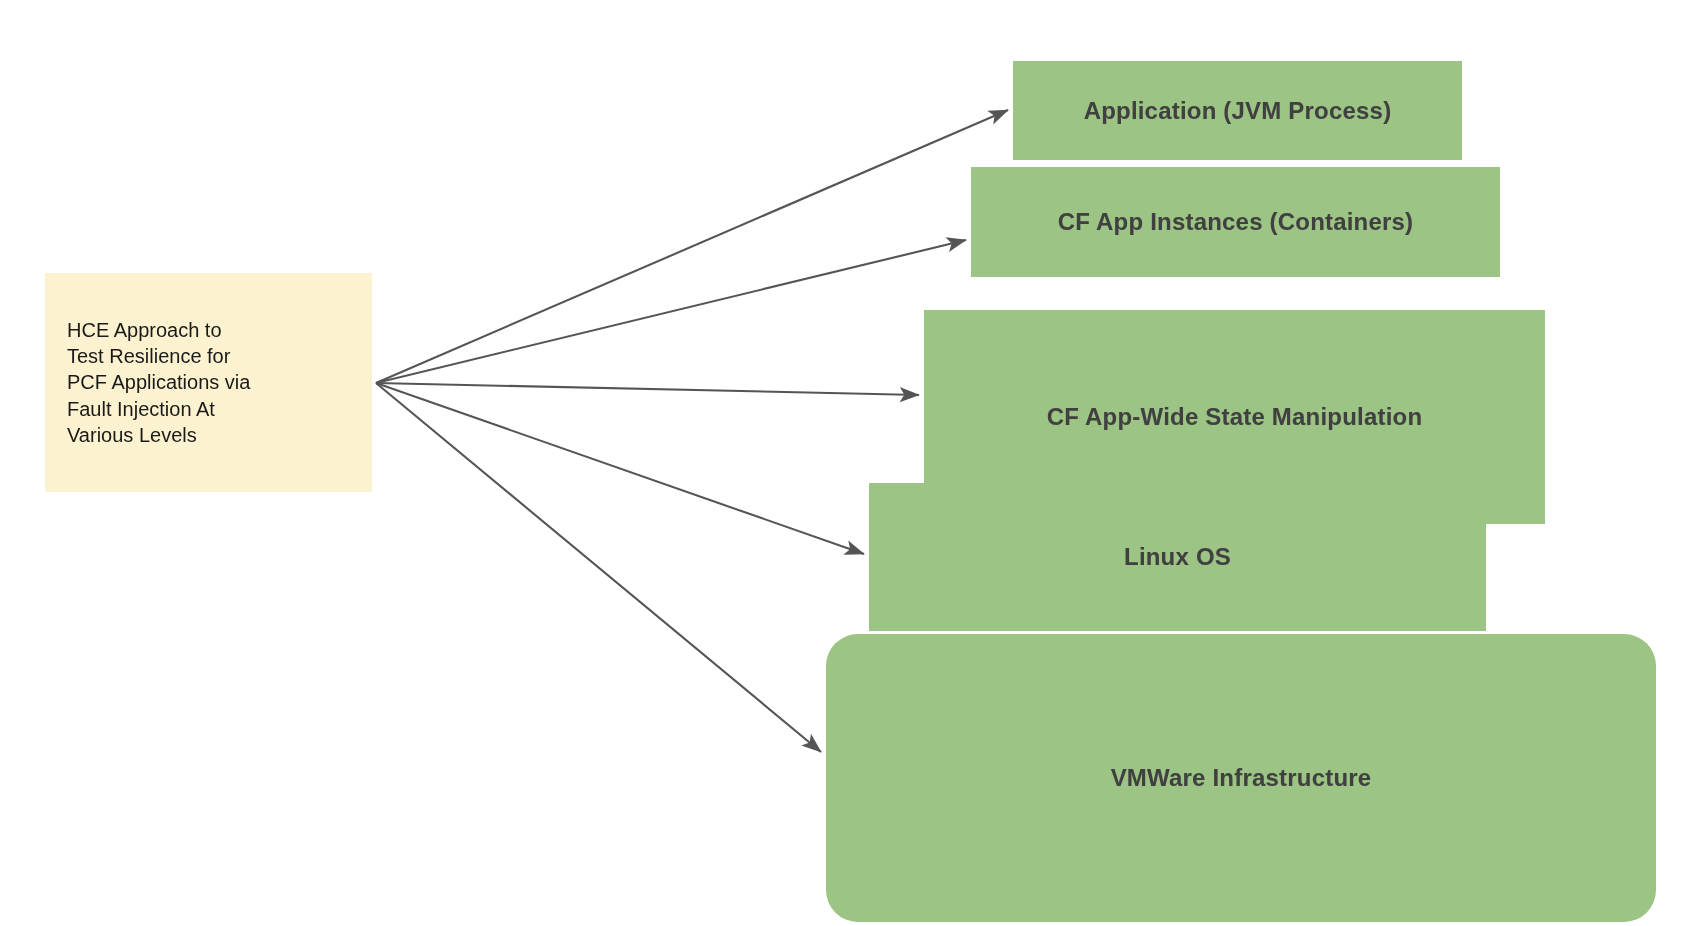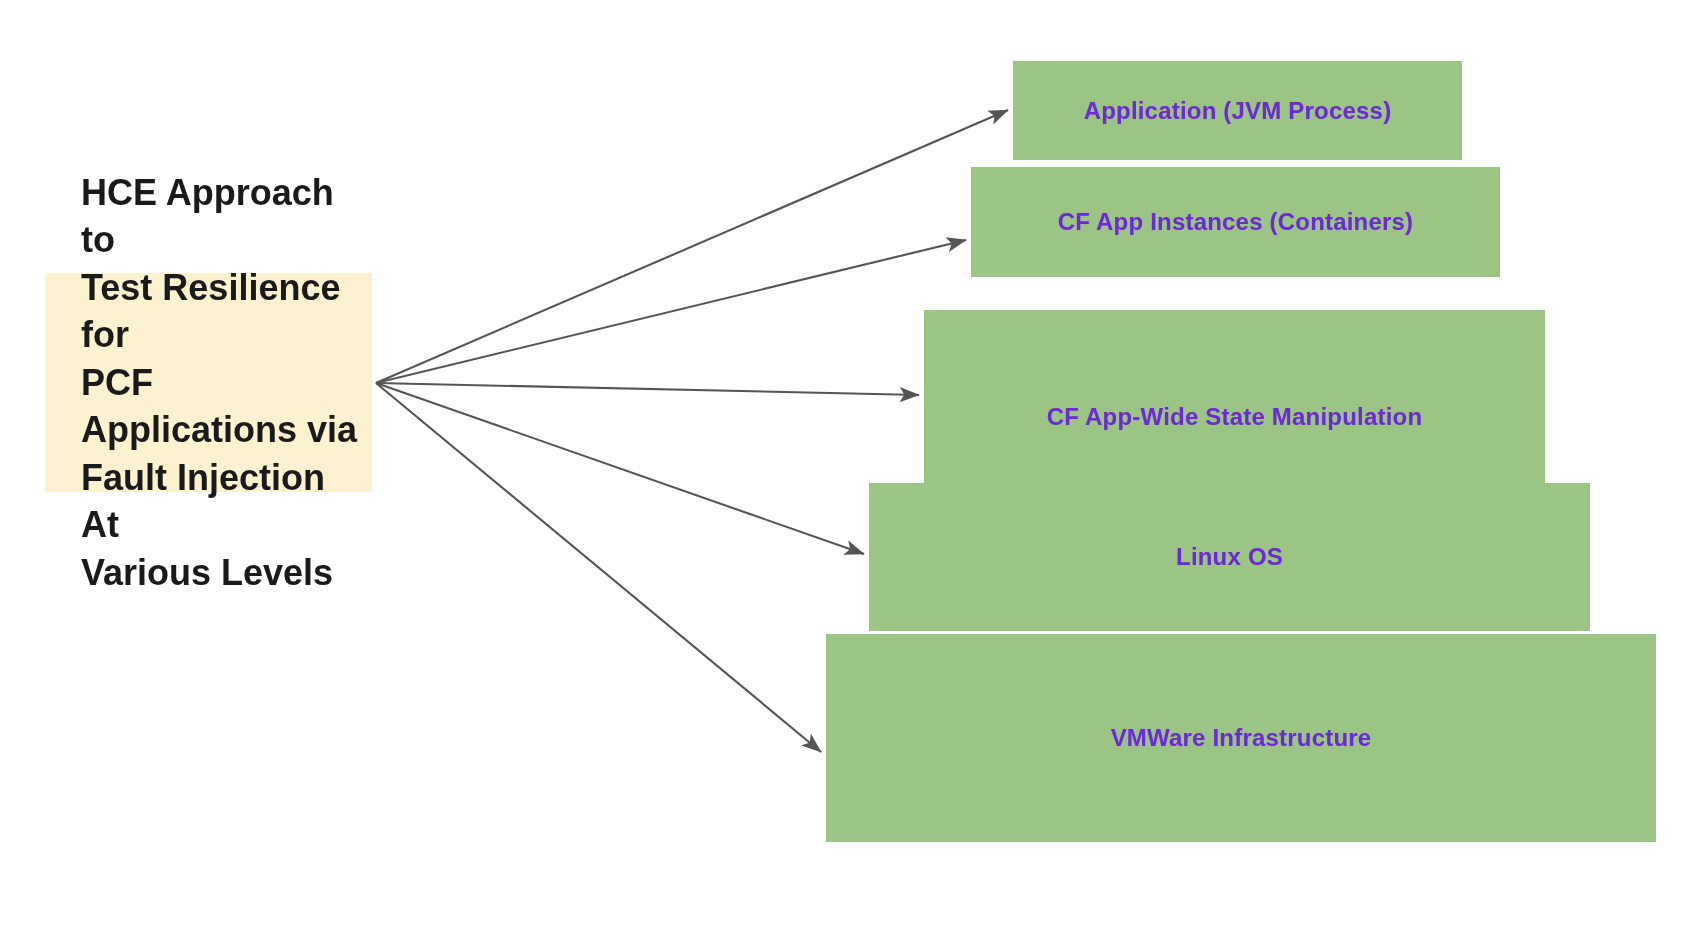--- a/index.html
+++ b/index.html
@@ -30,34 +30,34 @@
     position: absolute;
     box-sizing: border-box;
     display: flex;
     align-items: center;
     justify-content: center;
     text-align: center;
   }
   .node-source {
     background: #fdf2cf;
     color: #1a1a1a;
-    font-size: 36px;
+    font-size: 20px;
     line-height: 1.32;
-    font-weight: 700;
+    font-weight: 400;
     justify-content: flex-start;
     text-align: left;
-    padding: 0 14px 0 36px;
+    padding: 0 14px 0 22px;
   }
   .node-source .label {
     display: block;
     white-space: pre-line;
   }
   .node-layer {
     background: #9cc484;
-    color: #6d28d9;
+    color: #404040;
     font-size: 24px;
     font-weight: bold;
     letter-spacing: 0.2px;
     text-shadow: 0 0 1px rgba(0,0,0,0.08);
   }
 </style>
 </head>
 <body>
 
 <div id="canvas">
@@ -88,21 +88,21 @@
   </div>
 
   <div class="node node-layer" style="left:971px; top:167px; width:529px; height:110px;">
     <span>CF App Instances (Containers)</span>
   </div>
 
   <div class="node node-layer" style="left:924px; top:310px; width:621px; height:214px;">
     <span>CF App-Wide State Manipulation</span>
   </div>
 
-  <div class="node node-layer" style="left:869px; top:483px; width:721px; height:148px;">
+  <div class="node node-layer" style="left:869px; top:483px; width:617px; height:148px;">
     <span>Linux OS</span>
   </div>
 
-  <div class="node node-layer" style="left:826px; top:634px; width:830px; height:208px;">
+  <div class="node node-layer" style="left:826px; top:634px; width:830px; height:288px;border-radius:32px;">
     <span>VMWare Infrastructure</span>
   </div>
 
 </div>
 
 </body></html>

